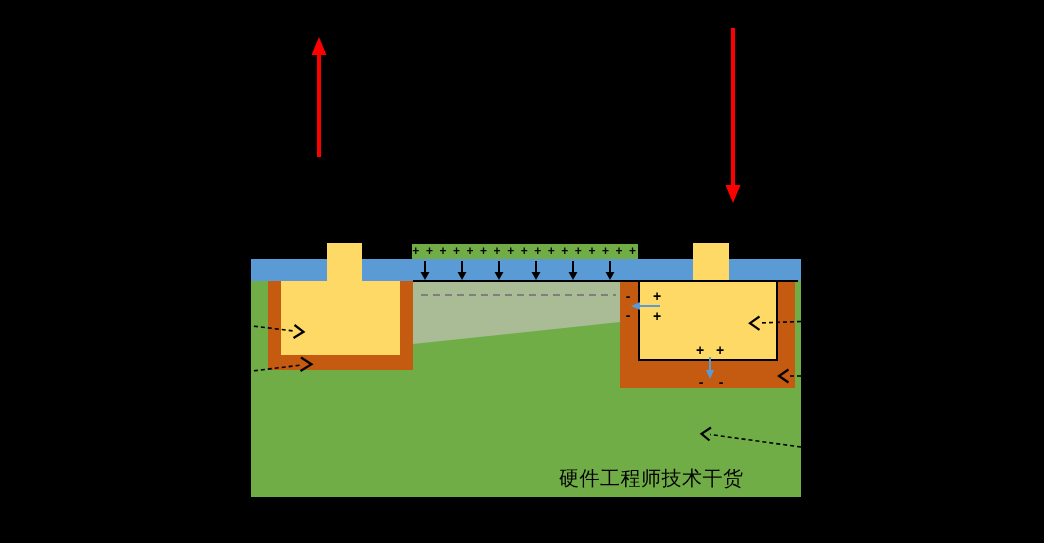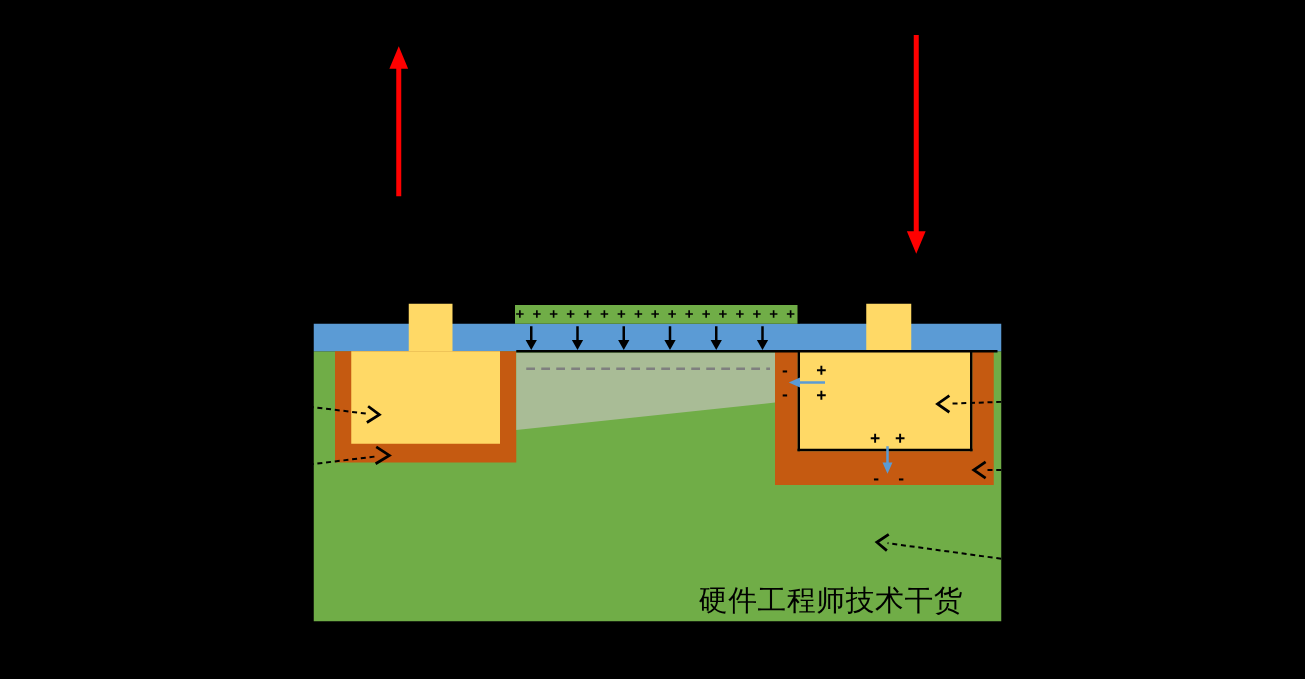--- a/index.html
+++ b/index.html
@@ -18,21 +18,21 @@
   .well{top:281px;background:var(--well-brown,#c55a11);}
   .well.left{left:268px;width:145px;height:89px;}
   .well.right{left:620px;width:175px;height:107px;}
   .region{top:281px;background:var(--region-yellow,#ffd966);}
   .region.left{left:281px;width:119px;height:74px;}
   .region.right{left:638px;width:140px;height:80px;box-sizing:border-box;
                 border:2px solid #000;border-top:none;}
   .overlay{left:0;top:0;width:1044px;height:543px;z-index:5;pointer-events:none;}
   .sym{position:absolute;z-index:6;transform:translate(-50%,-50%);
        font-size:14px;font-weight:bold;color:#000;line-height:1;}
-  .watermark{left:559px;top:465px;z-index:6;font-size:23px;color:#000;
+  .watermark{left:559px;top:465px;z-index:6;font-size:20px;color:#000;
              white-space:nowrap;letter-spacing:0.5px;}
   
   .depl{fill:var(--depletion-gray,#a9bc96);}
   .graydash{stroke:var(--dash-gray,#7f7f7f);stroke-width:2;stroke-dasharray:7 5;}
   .blackline{stroke:#000;stroke-width:2;}
   .red{stroke:var(--arrow-red,#ff0000);stroke-width:4;}
   .redfill{fill:var(--arrow-red,#ff0000);}
   .blk{stroke:#000;stroke-width:2;}
   .blkfill{fill:#000;}
   .blue{stroke:var(--arrow-blue,#5b9bd5);stroke-width:2;}

